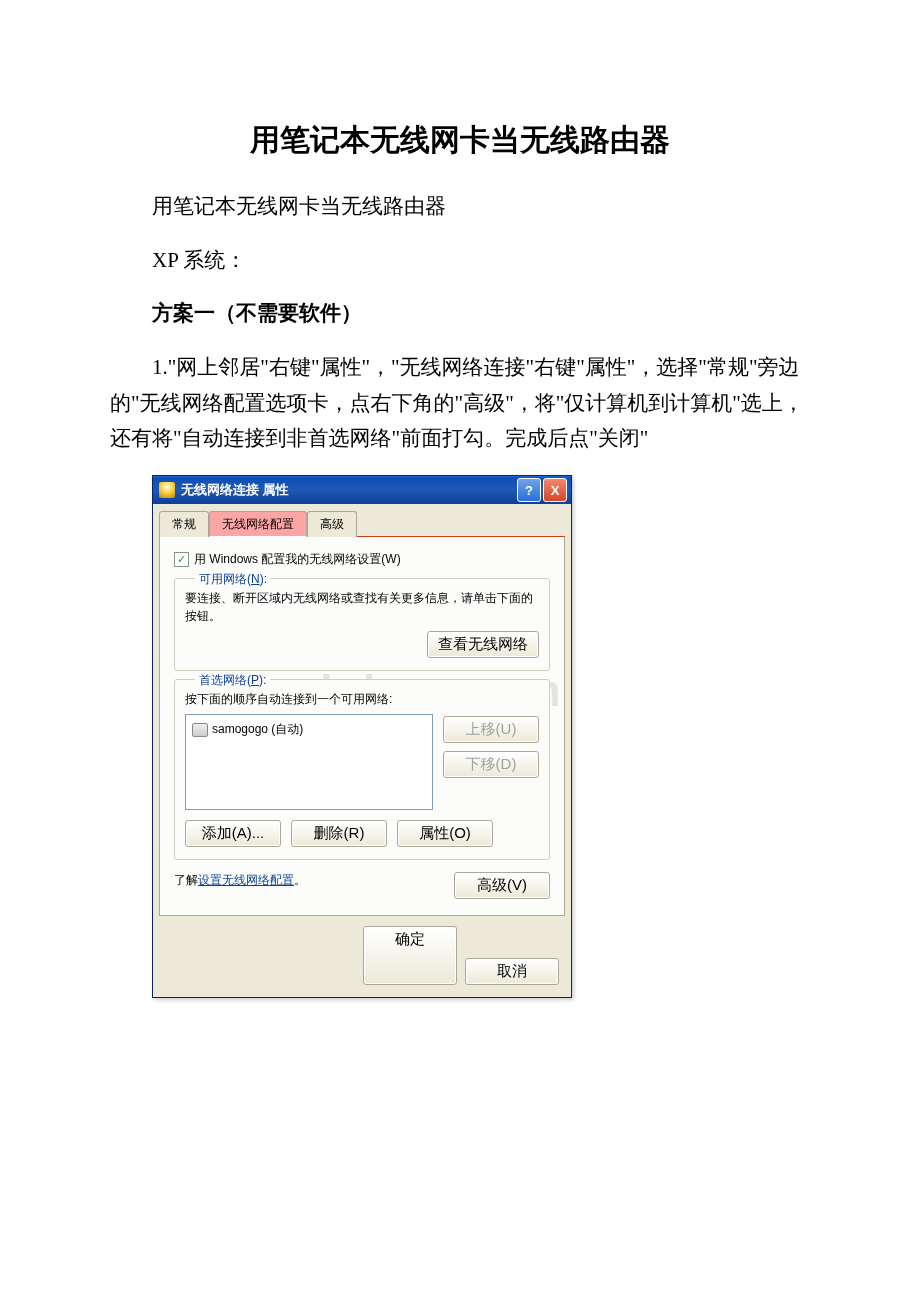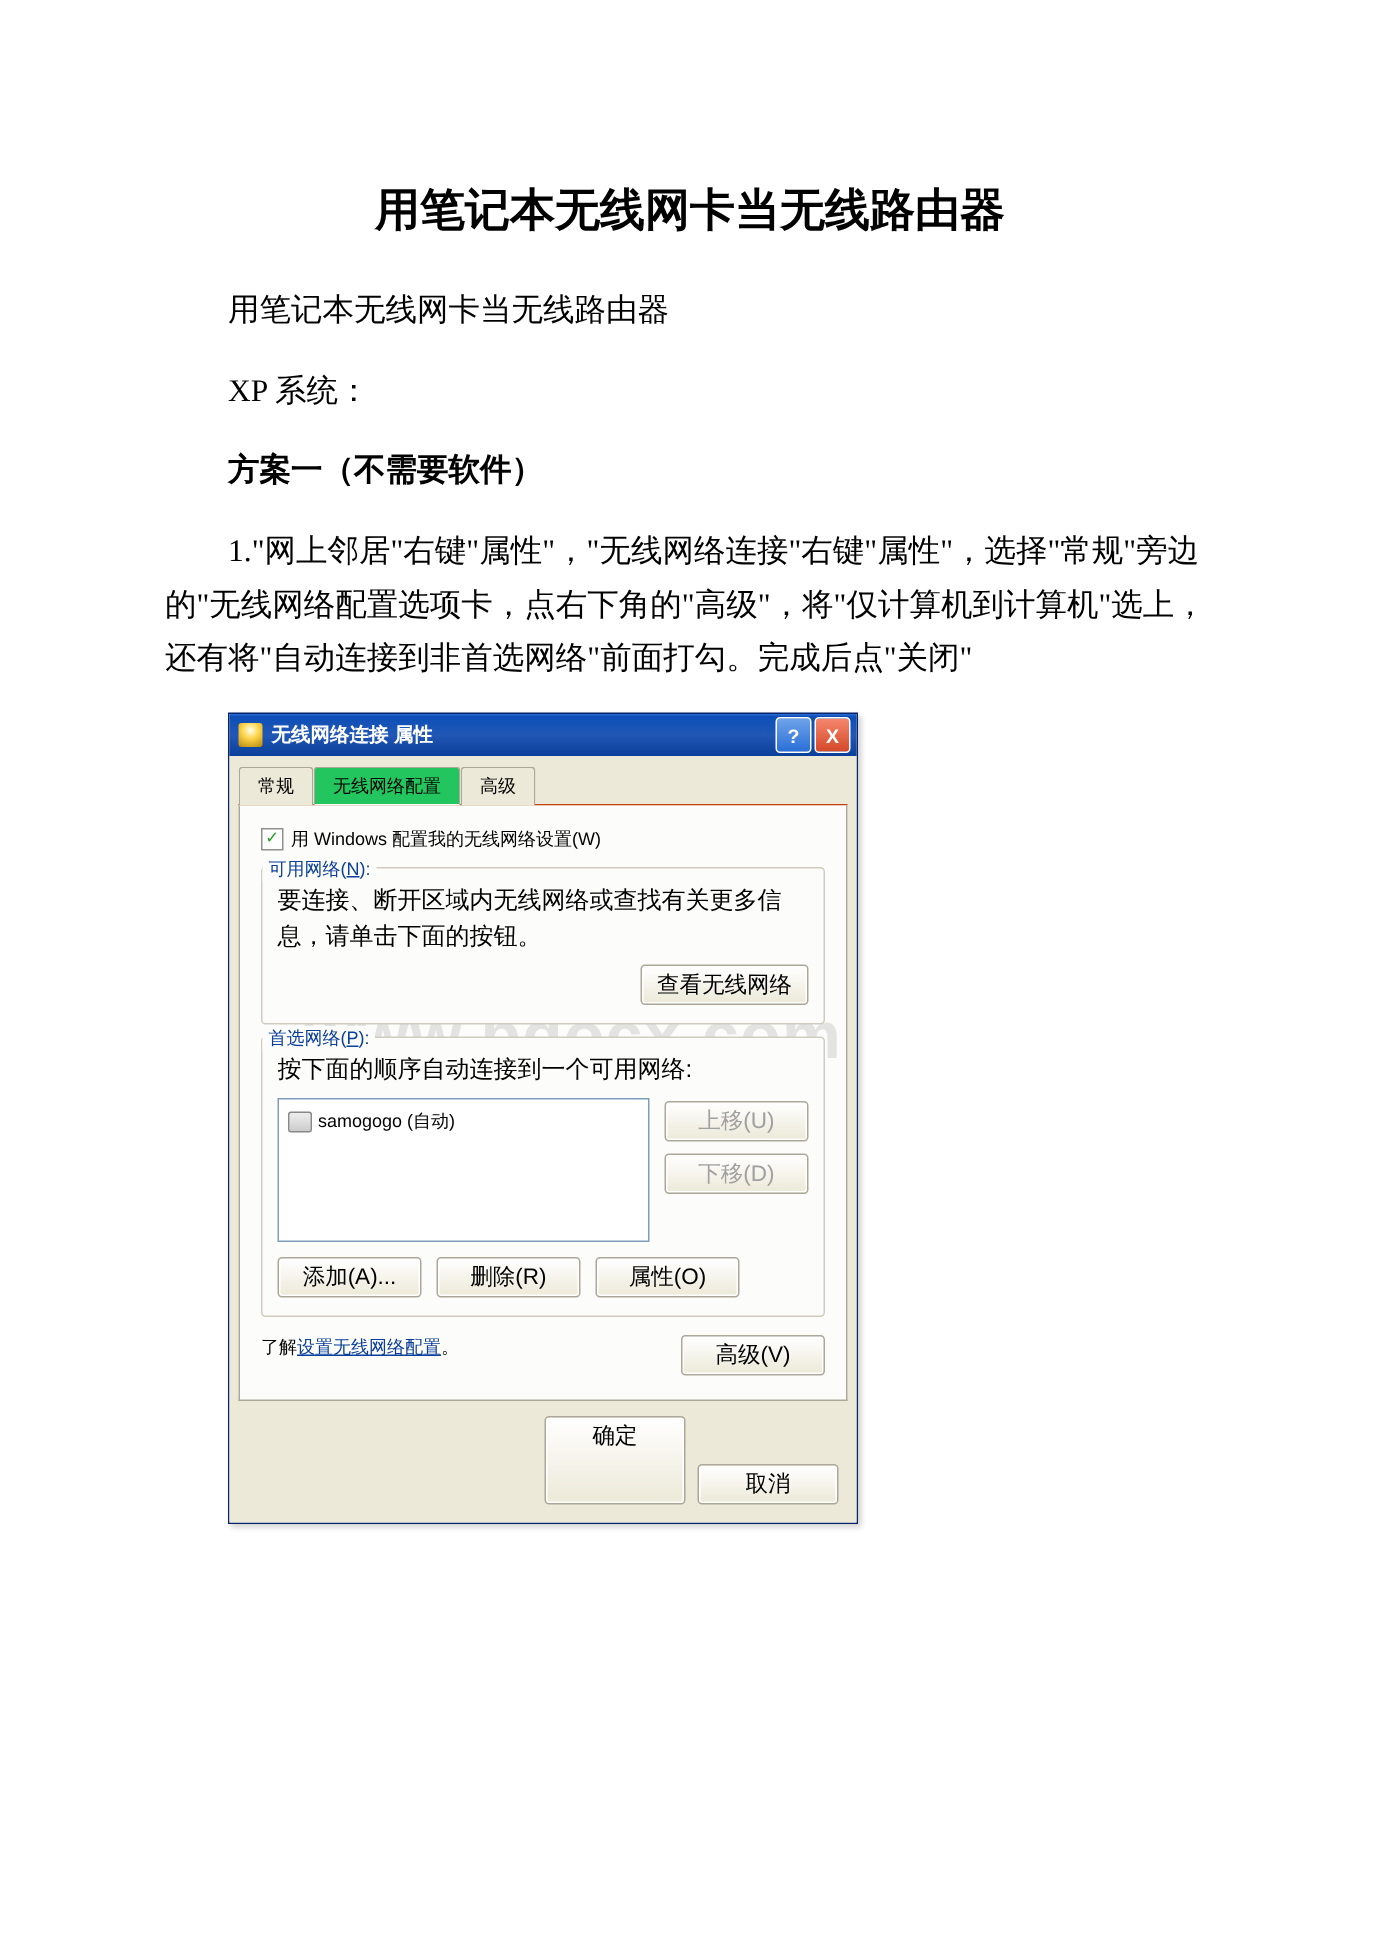--- a/index.html
+++ b/index.html
@@ -91,21 +91,21 @@
     border: 1px solid #aca899;
     border-bottom: none;
     background: #ece9d8;
     border-radius: 3px 3px 0 0;
     margin-right: 0px;
     position: relative;
     top: 1px;
     font-size: 12px;
   }
   .tab.active {
-    background: #22c55e;
+    background: #fca5a5;
     border-bottom: 1px solid #fcfcfa;
     z-index: 2;
   }
   .tab-panel {
     border: 1px solid #aca899;
     border-top: none;
     background: #fcfcfa;
     padding: 14px 14px 16px 14px;
   }
   .chkrow {
@@ -129,29 +129,29 @@
     border: 1px solid #d0ccc0;
     border-radius: 3px;
     padding: 10px 10px 12px 10px;
     margin-top: 8px;
     position: relative;
     background: #fcfcfa;
   }
   .grp-label {
     position: absolute;
     top: -8px;
-    left: 0;
+    left: 20px;
     background: #fcfcfa;
     padding: 0 4px;
     color: #0a3f9a;
     font-size: 12px;
   }
   .grp-label .ul { text-decoration: underline; }
   .grp-text {
-    font-size: 16px;
+    font-size: 12px;
     line-height: 1.5;
     margin-bottom: 6px;
   }
   .btn {
     display: inline-block;
     min-width: 74px;
     padding: 3px 10px;
     border: 1px solid #aca899;
     border-radius: 3px;
     background: linear-gradient(to bottom,#fff 0%,#ece9d8 100%);

